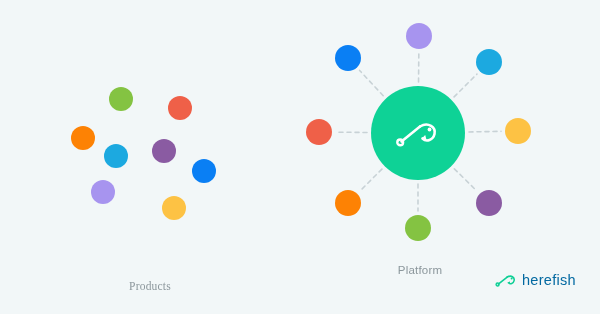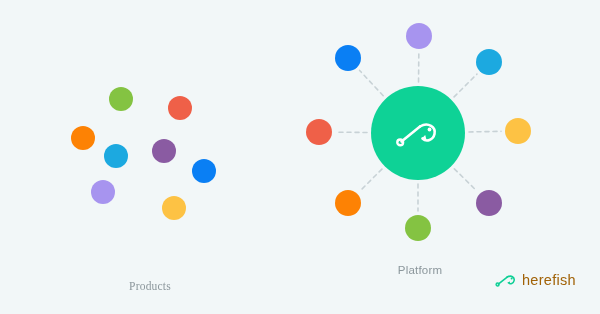--- a/index.html
+++ b/index.html
@@ -138,16 +138,16 @@
   <div id="brand">
     <svg id="brand-mark" viewBox="0 0 28 20" xmlns="http://www.w3.org/2000/svg">
       <g fill="none" stroke="#0ecf95" stroke-width="2" stroke-linecap="round" stroke-linejoin="round">
         <path d="M4.2 15.2 L15.5 6.2"></path>
         <path d="M15.5 6.2 C20.8 3.2, 25.2 6.8, 24.3 10.8 C23.5 14.4, 19.4 15.9, 17 13.5"></path>
       </g>
       <circle cx="3.3" cy="15.8" r="1.9" fill="none" stroke="#0ecf95" stroke-width="1.8"></circle>
       <circle cx="21.2" cy="8.2" r="1.3" fill="#0ecf95"></circle>
       <path d="M19.4 14.5 L16.7 13.6 L18.6 11.6 Z" fill="#0ecf95"></path>
     </svg>
-    <span id="brand-wordmark" style="color: #a16207; text-align: right;">herefish</span>
+    <span id="brand-wordmark" style="color: #0369a1; text-align: right;">herefish</span>
   </div>
 
 </div>
 
 </body></html>

